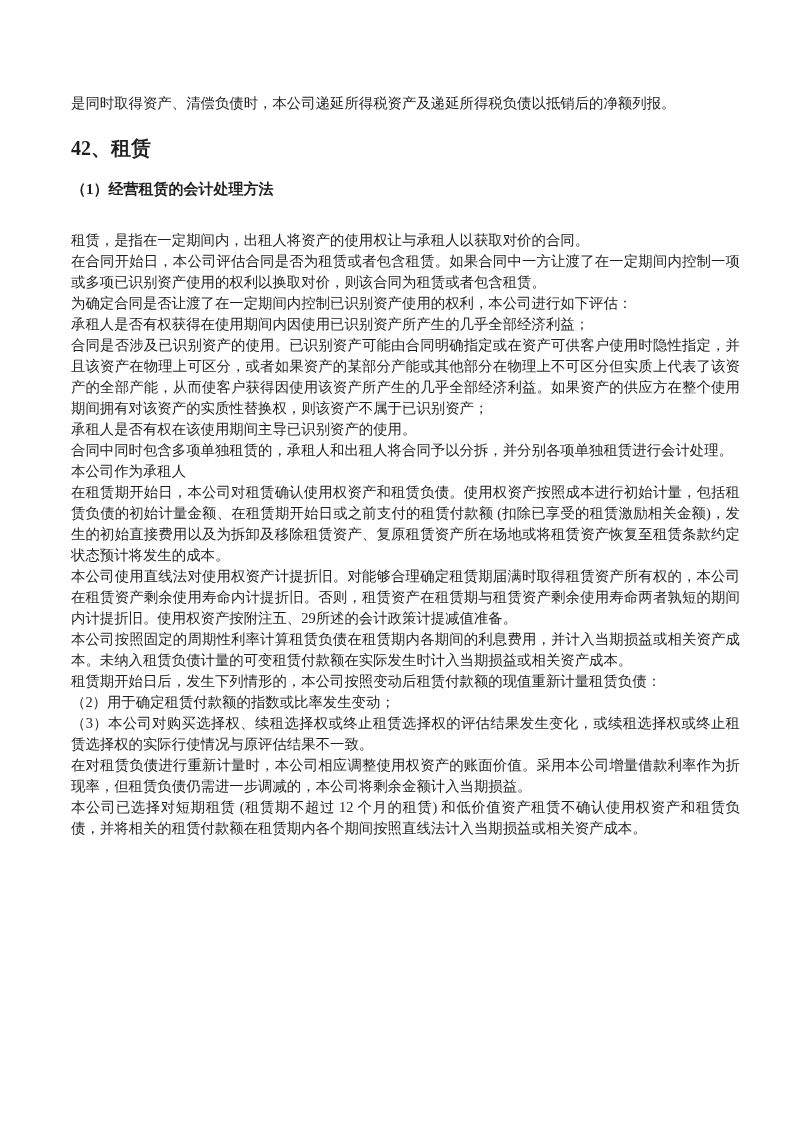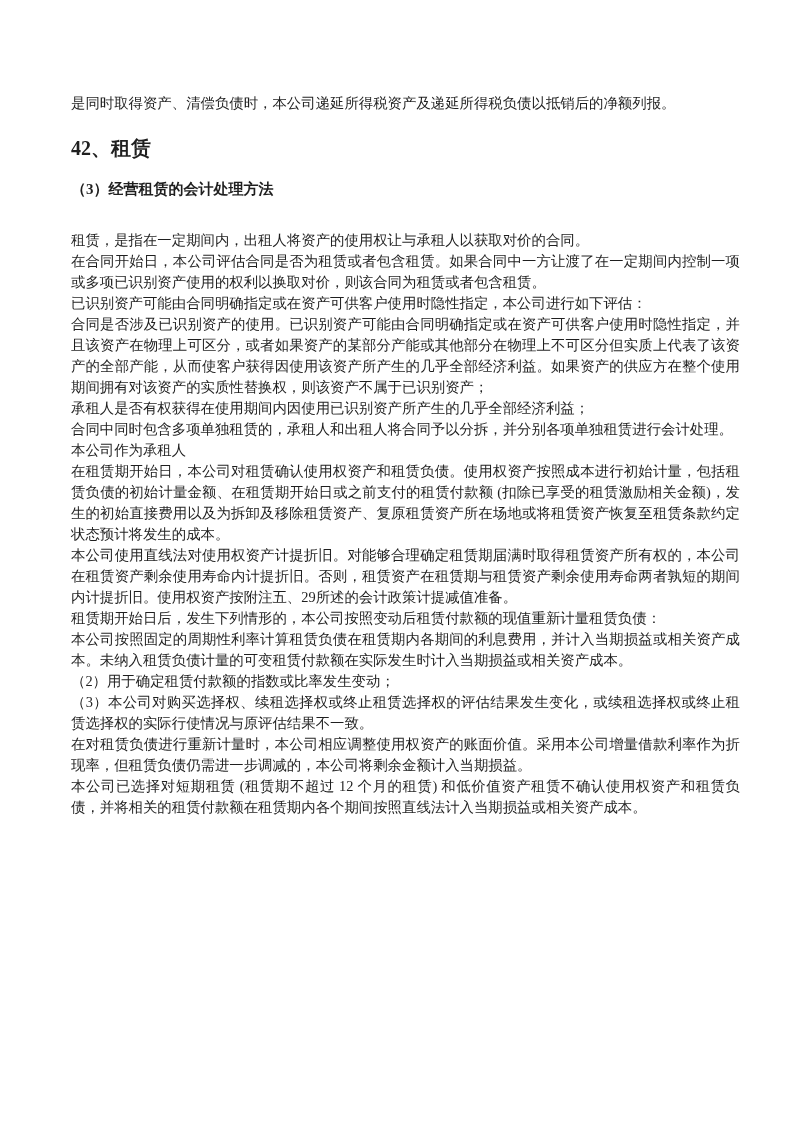--- a/index.html
+++ b/index.html
@@ -51,34 +51,35 @@
 </style>
 </head>
 <body>
 
 <div class="page">
   <div class="content">
     <p class="body-text intro">是同时取得资产、清偿负债时，本公司递延所得税资产及递延所得税负债以抵销后的净额列报。</p>
 
     <div class="h1">42、租赁</div>
 
-    <div class="h2">（3）经营租赁的会计处理方法</div>
+    <div class="h2">（1）经营租赁的会计处理方法</div>
 
     <div class="body-block">
 
     <p class="body-text">租赁，是指在一定期间内，出租人将资产的使用权让与承租人以获取对价的合同。</p>
         <p class="body-text">在合同开始日，本公司评估合同是否为租赁或者包含租赁。如果合同中一方让渡了在一定期间内控制一项或多项已识别资产使用的权利以换取对价，则该合同为租赁或者包含租赁。</p>
-        <p class="body-text">已识别资产可能由合同明确指定或在资产可供客户使用时隐性指定，本公司进行如下评估：</p>
+        <p class="body-text">为确定合同是否让渡了在一定期间内控制已识别资产使用的权利，本公司进行如下评估：</p>
+        <p class="body-text">承租人是否有权获得在使用期间内因使用已识别资产所产生的几乎全部经济利益；</p>
         <p class="body-text">合同是否涉及已识别资产的使用。已识别资产可能由合同明确指定或在资产可供客户使用时隐性指定，并且该资产在物理上可区分，或者如果资产的某部分产能或其他部分在物理上不可区分但实质上代表了该资产的全部产能，从而使客户获得因使用该资产所产生的几乎全部经济利益。如果资产的供应方在整个使用期间拥有对该资产的实质性替换权，则该资产不属于已识别资产；</p>
-        <p class="body-text">承租人是否有权获得在使用期间内因使用已识别资产所产生的几乎全部经济利益；</p>
+        <p class="body-text">承租人是否有权在该使用期间主导已识别资产的使用。</p>
         <p class="body-text">合同中同时包含多项单独租赁的，承租人和出租人将合同予以分拆，并分别各项单独租赁进行会计处理。</p>
         <p class="body-text">本公司作为承租人</p>
         <p class="body-text">在租赁期开始日，本公司对租赁确认使用权资产和租赁负债。使用权资产按照成本进行初始计量，包括租赁负债的初始计量金额、在租赁期开始日或之前支付的租赁付款额 (扣除已享受的租赁激励相关金额)，发生的初始直接费用以及为拆卸及移除租赁资产、复原租赁资产所在场地或将租赁资产恢复至租赁条款约定状态预计将发生的成本。</p>
         <p class="body-text">本公司使用直线法对使用权资产计提折旧。对能够合理确定租赁期届满时取得租赁资产所有权的，本公司在租赁资产剩余使用寿命内计提折旧。否则，租赁资产在租赁期与租赁资产剩余使用寿命两者孰短的期间内计提折旧。使用权资产按附注五、29所述的会计政策计提减值准备。</p>
+        <p class="body-text">本公司按照固定的周期性利率计算租赁负债在租赁期内各期间的利息费用，并计入当期损益或相关资产成本。未纳入租赁负债计量的可变租赁付款额在实际发生时计入当期损益或相关资产成本。</p>
         <p class="body-text">租赁期开始日后，发生下列情形的，本公司按照变动后租赁付款额的现值重新计量租赁负债：</p>
-        <p class="body-text">本公司按照固定的周期性利率计算租赁负债在租赁期内各期间的利息费用，并计入当期损益或相关资产成本。未纳入租赁负债计量的可变租赁付款额在实际发生时计入当期损益或相关资产成本。</p>
         <p class="body-text">（2）用于确定租赁付款额的指数或比率发生变动；</p>
         <p class="body-text">（3）本公司对购买选择权、续租选择权或终止租赁选择权的评估结果发生变化，或续租选择权或终止租赁选择权的实际行使情况与原评估结果不一致。</p>
         <p class="body-text">在对租赁负债进行重新计量时，本公司相应调整使用权资产的账面价值。采用本公司增量借款利率作为折现率，但租赁负债仍需进一步调减的，本公司将剩余金额计入当期损益。</p>
         <p class="body-text">本公司已选择对短期租赁 (租赁期不超过 12 个月的租赁) 和低价值资产租赁不确认使用权资产和租赁负债，并将相关的租赁付款额在租赁期内各个期间按照直线法计入当期损益或相关资产成本。</p>
       </div>
   </div>
 </div>
 
 </body></html>

